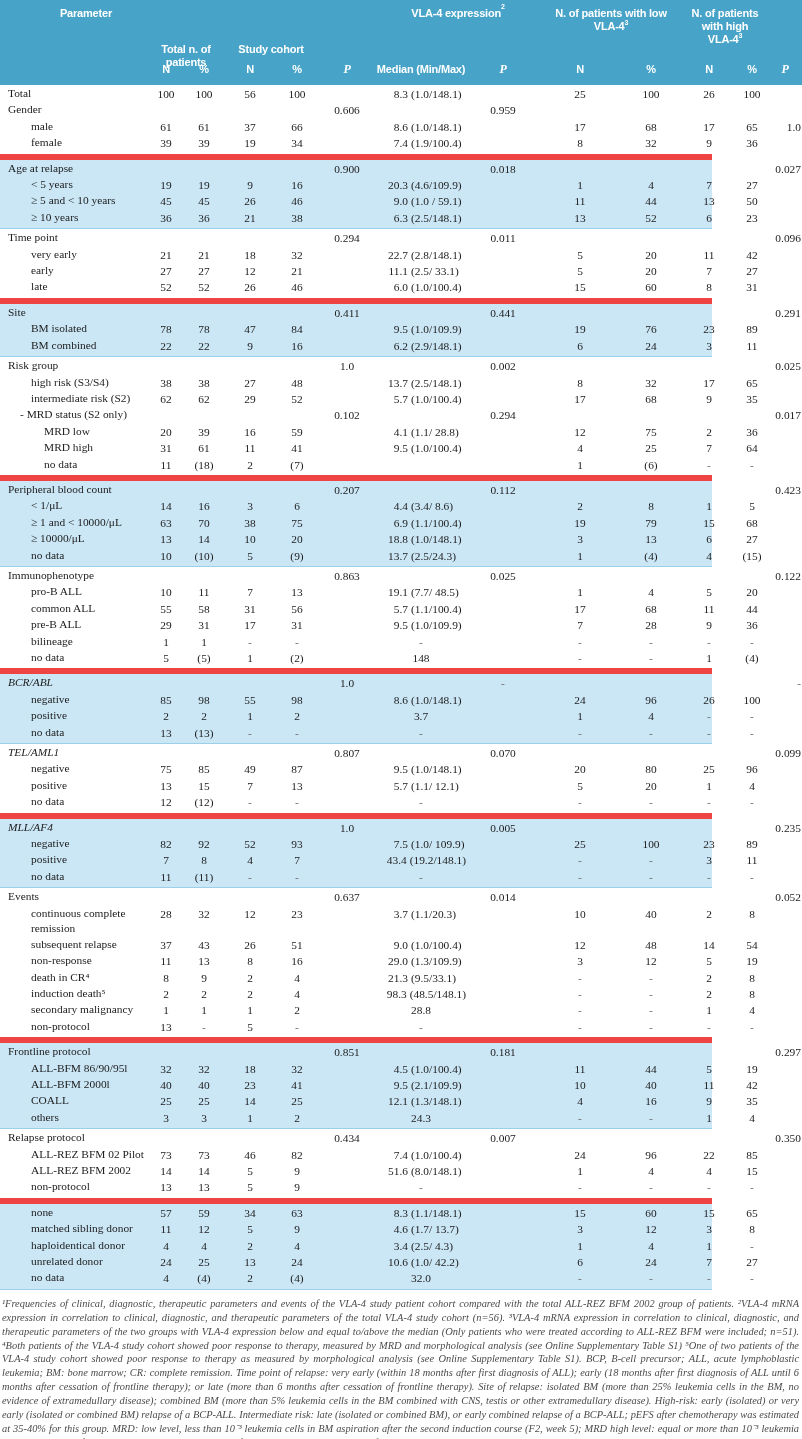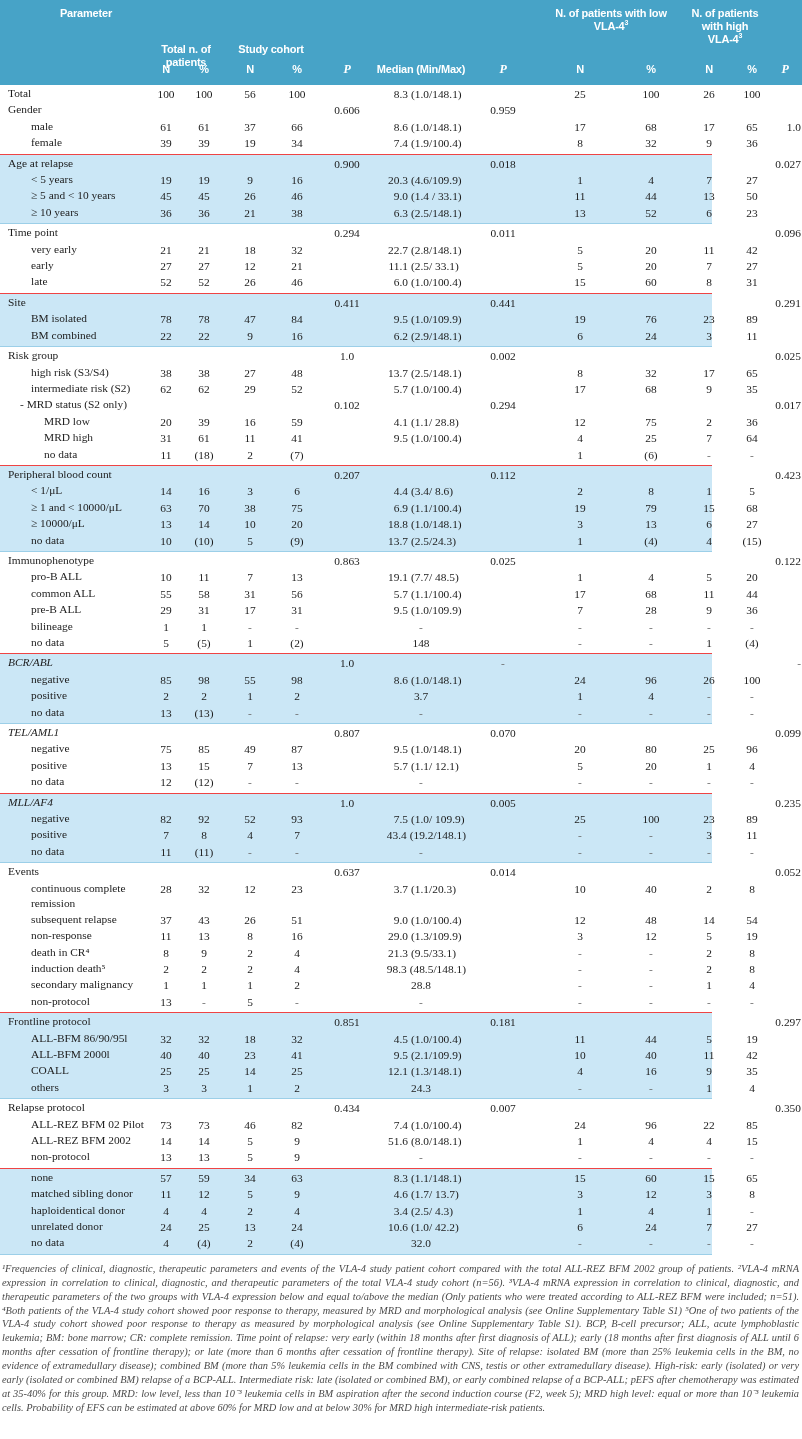--- a/index.html
+++ b/index.html
@@ -25,21 +25,21 @@
   .g4 { grid-column:11/13; grid-row:1; padding-top:2px; }
   .g3, .g4 { padding-left:6px; padding-right:6px; }
   .h-sub.s1 { grid-column:2/4; grid-row:2; }
   .h-sub.s2 { grid-column:4/6; grid-row:2; }
   .h-col { grid-row:3; align-items:center; }
   .h-col.p { font-family:"Liberation Serif", serif; font-style:italic; font-size:12px; }
   sup { font-size:7px; vertical-align:super; line-height:0; }
   
   .tbody { width:712px; }
   .section { padding:1px 0 2px 0; }
-  .section.shaded { background:var(--row_shade,#cbe7f6); border-top:1px solid #ef4444; border-bottom:1px solid #9ccfe8; }
+  .section.shaded { background:var(--row_shade,#cbe7f6); border-top:6px solid #ef4444; border-bottom:1px solid #9ccfe8; }
   .row { display:grid; grid-template-columns:var(--cols); line-height:16.4px; font-size:11.4px; }
   .cell { text-align:center; white-space:nowrap; }
   .cell.label { text-align:left; white-space:normal; line-height:15.5px; }
   .cell.label.it { font-style:italic; }
   .ind0 { padding-left:8px; }
   .ind1 { padding-left:31px; }
   .ind2 { padding-left:44px; }
   .indm { padding-left:20px; }
   .dim { color:#6b6b6b; }
   .med { display:flex; align-items:baseline; }
@@ -54,20 +54,24 @@
     color:#4a4a4a; text-align:justify;
   }
 </style>
 </head>
 <body>
 
 <div class="page">
 
   <div class="thead">
     <div class="h-param">Parameter</div>
+    <div class="g2">
+        <span>VLA-4 expression</span>
+        <sup>2</sup>
+      </div>
     <div class="g3">
         <span><span>N. of patients with low VLA-4</span><sup>3</sup></span>
       </div>
     <div class="g4">
         <span><span>N. of patients with high VLA-4</span><sup>3</sup></span>
       </div>
 
     <div class="h-sub s1">Total n. of patients</div>
     <div class="h-sub s2">Study cohort</div>
 
@@ -197,21 +201,21 @@
         </div>
         <div class="row">
           <div class="cell label ind1">≥ 5 and &lt; 10 years</div>
           <div class="cell c-total-n">45</div>
           <div class="cell c-total-pct">45</div>
           <div class="cell c-cohort-n">26</div>
           <div class="cell c-cohort-pct">46</div>
           <div class="cell c-p-representativeness"></div>
           <div class="cell med">
             <span class="medv">9.0</span>
-            <span class="medm">(1.4 / 33.1)</span>
+            <span class="medm">(1.0 / 59.1)</span>
           </div>
           <div class="cell c-p-vla4"></div>
           <div class="cell c-low-n">11</div>
           <div class="cell c-low-pct">44</div>
           <div class="cell c-high-n">13</div>
           <div class="cell c-high-pct">50</div>
           <div class="cell c-p-last"></div>
         </div>
         <div class="row">
           <div class="cell label ind1">≥ 10 years</div>

